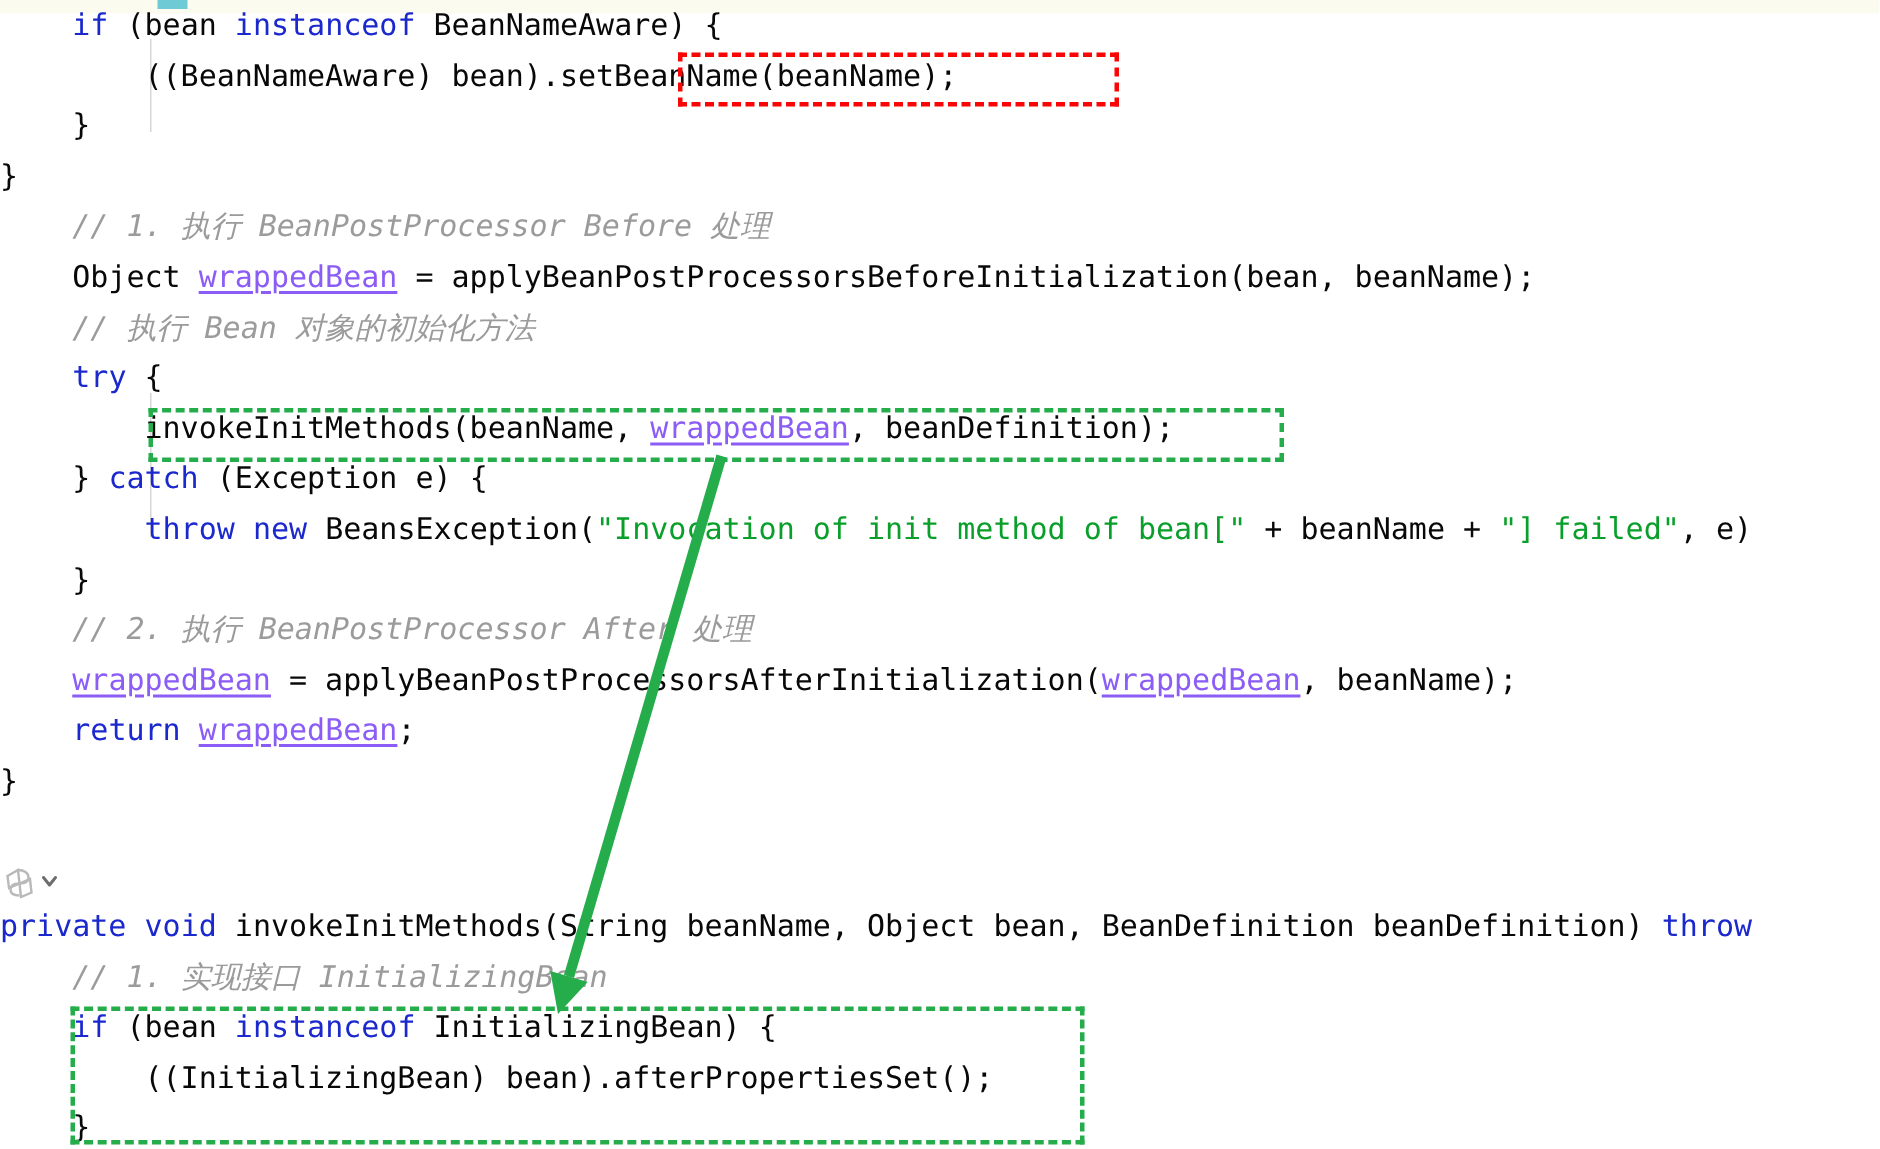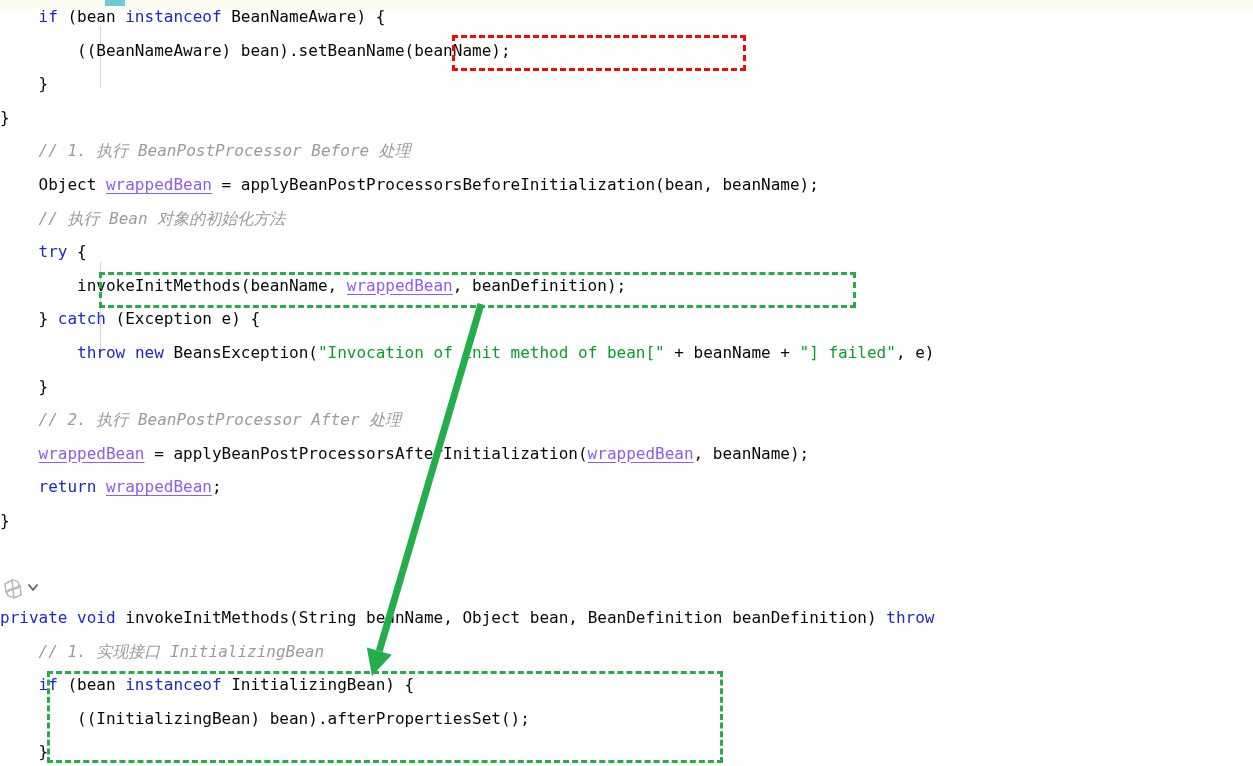--- a/index.html
+++ b/index.html
@@ -41,21 +41,21 @@
     background: #6ecbd6;
   }
 
   
   .code-layer {
     position: absolute;
     left: 0;
     top: 0;
     width: 1253px;
     height: 766px;
-    font-size: 16px;
+    font-size: 20px;
     line-height: 33.6px;
     white-space: pre;
   }
   .line {
     position: absolute;
     left: 0;
     width: 1400px;
     height: 33.6px;
     white-space: pre;
     color: #080808;

